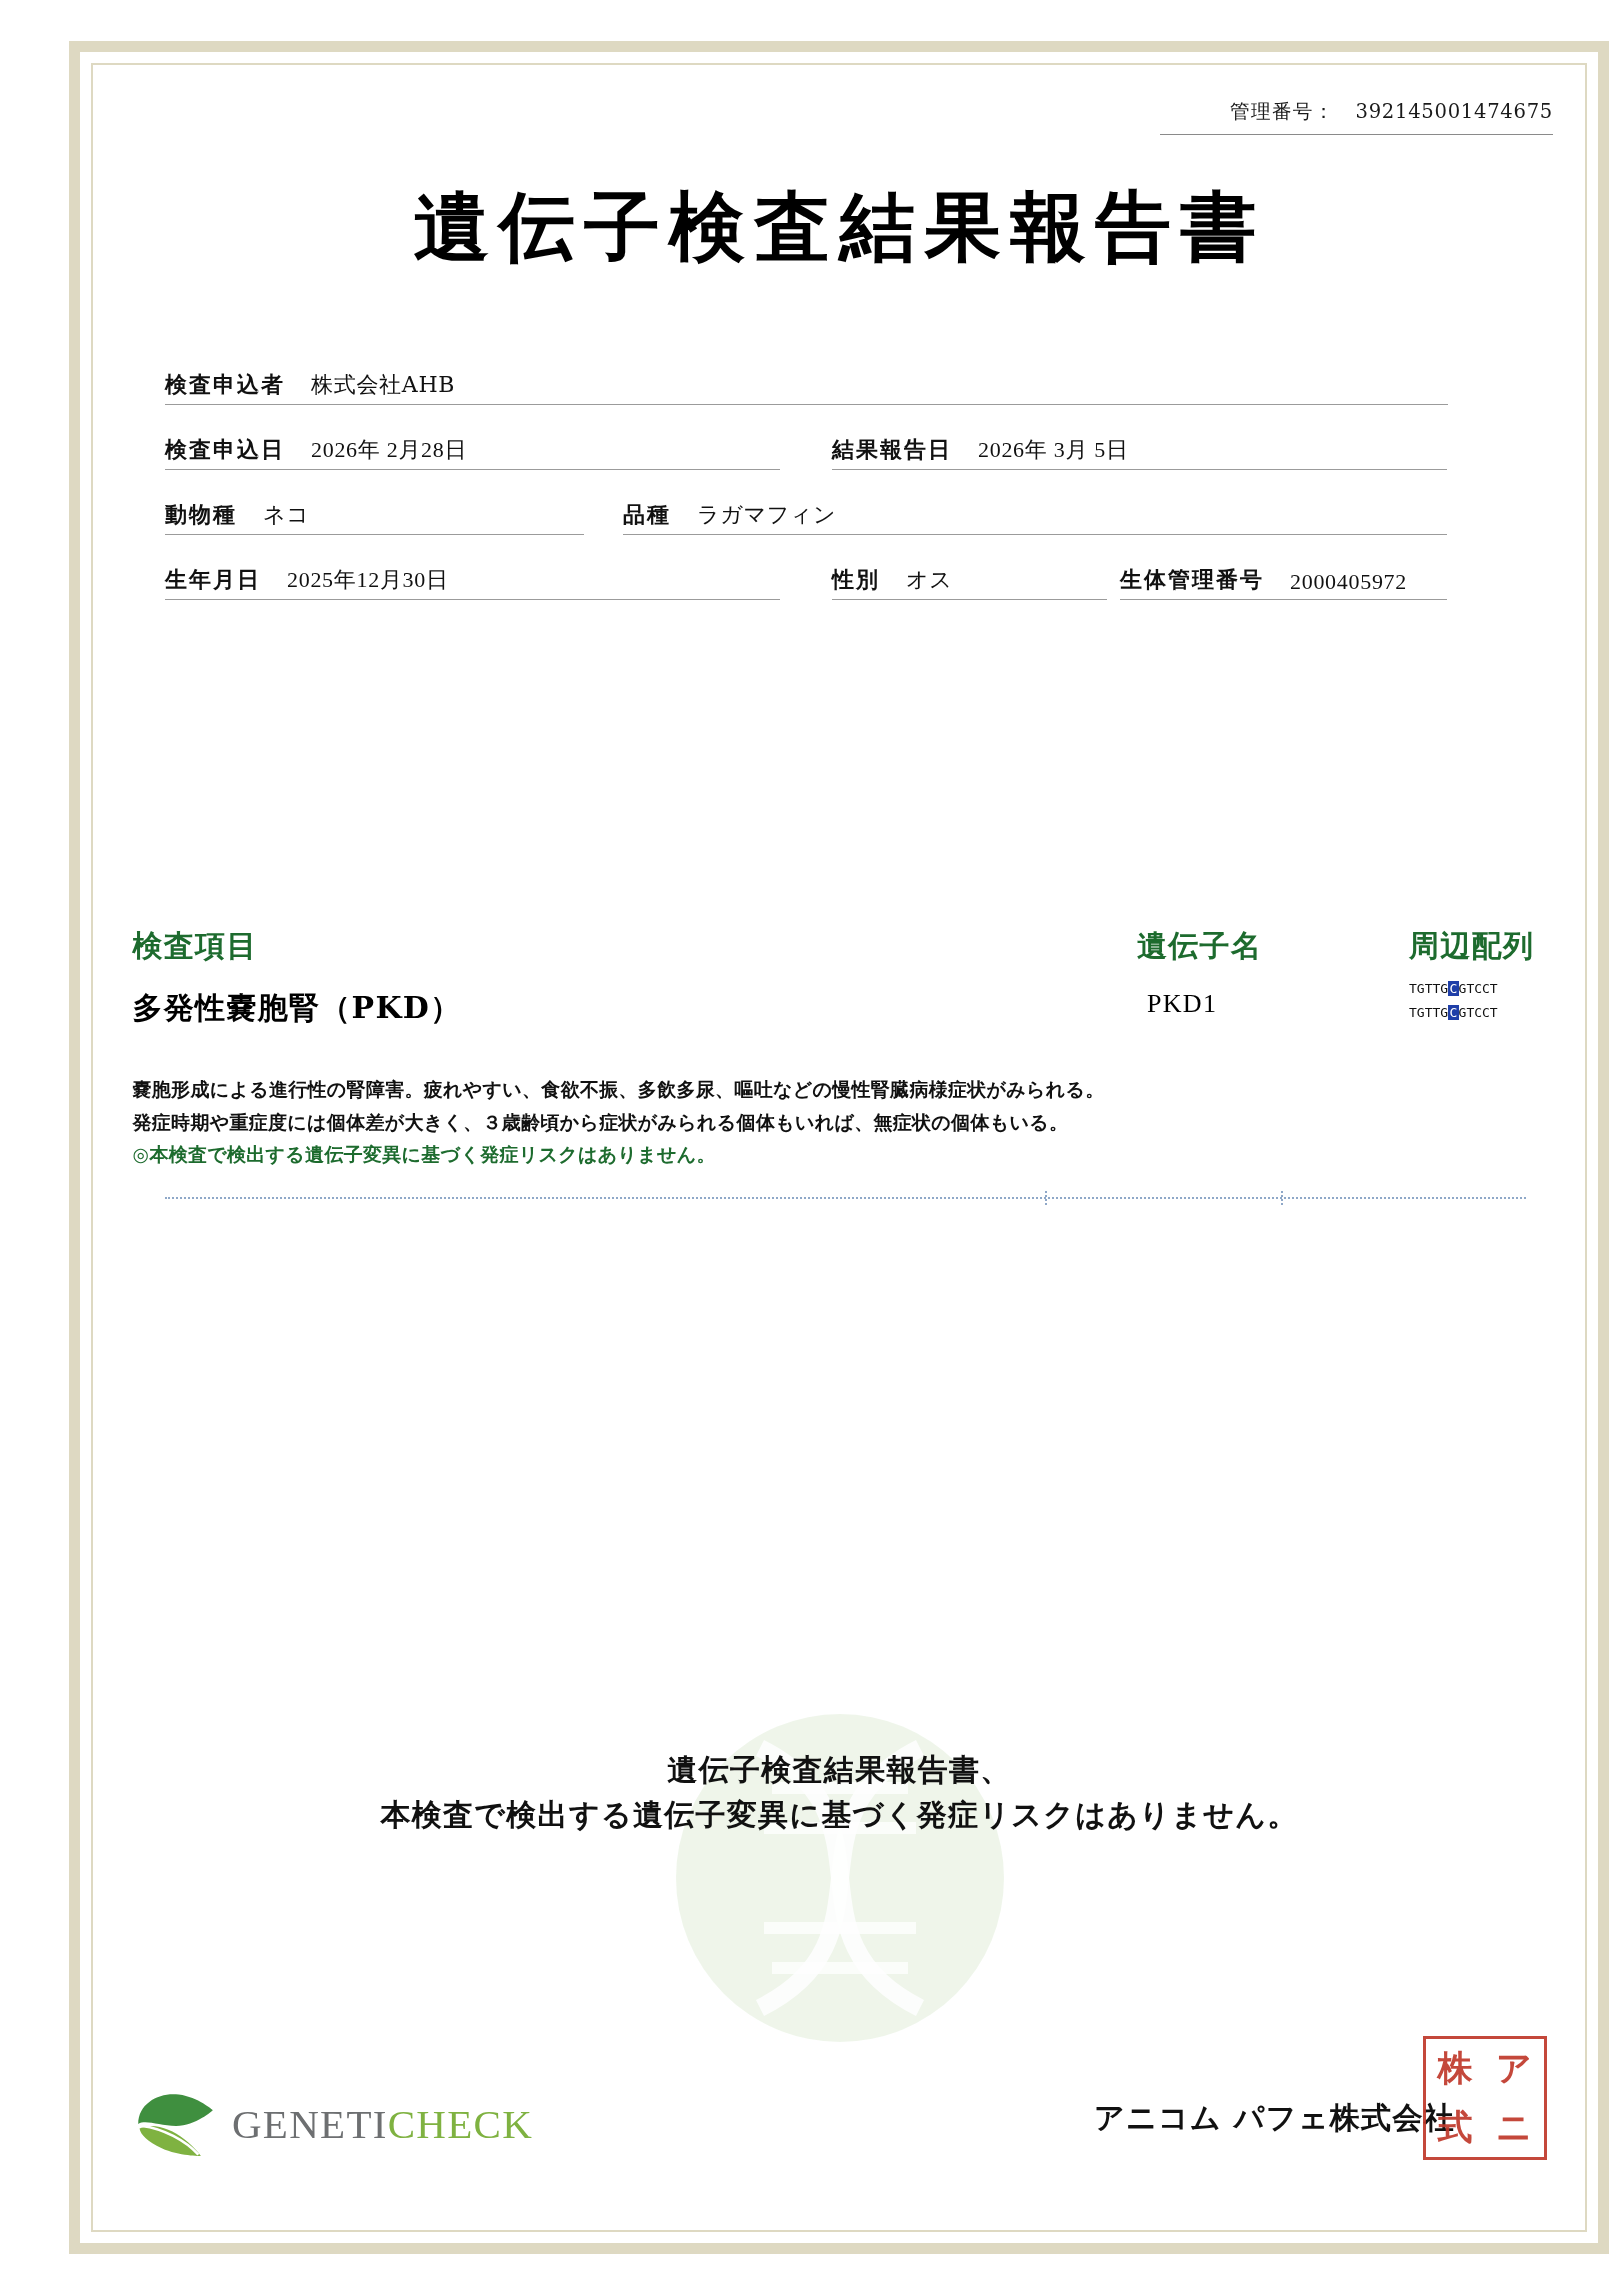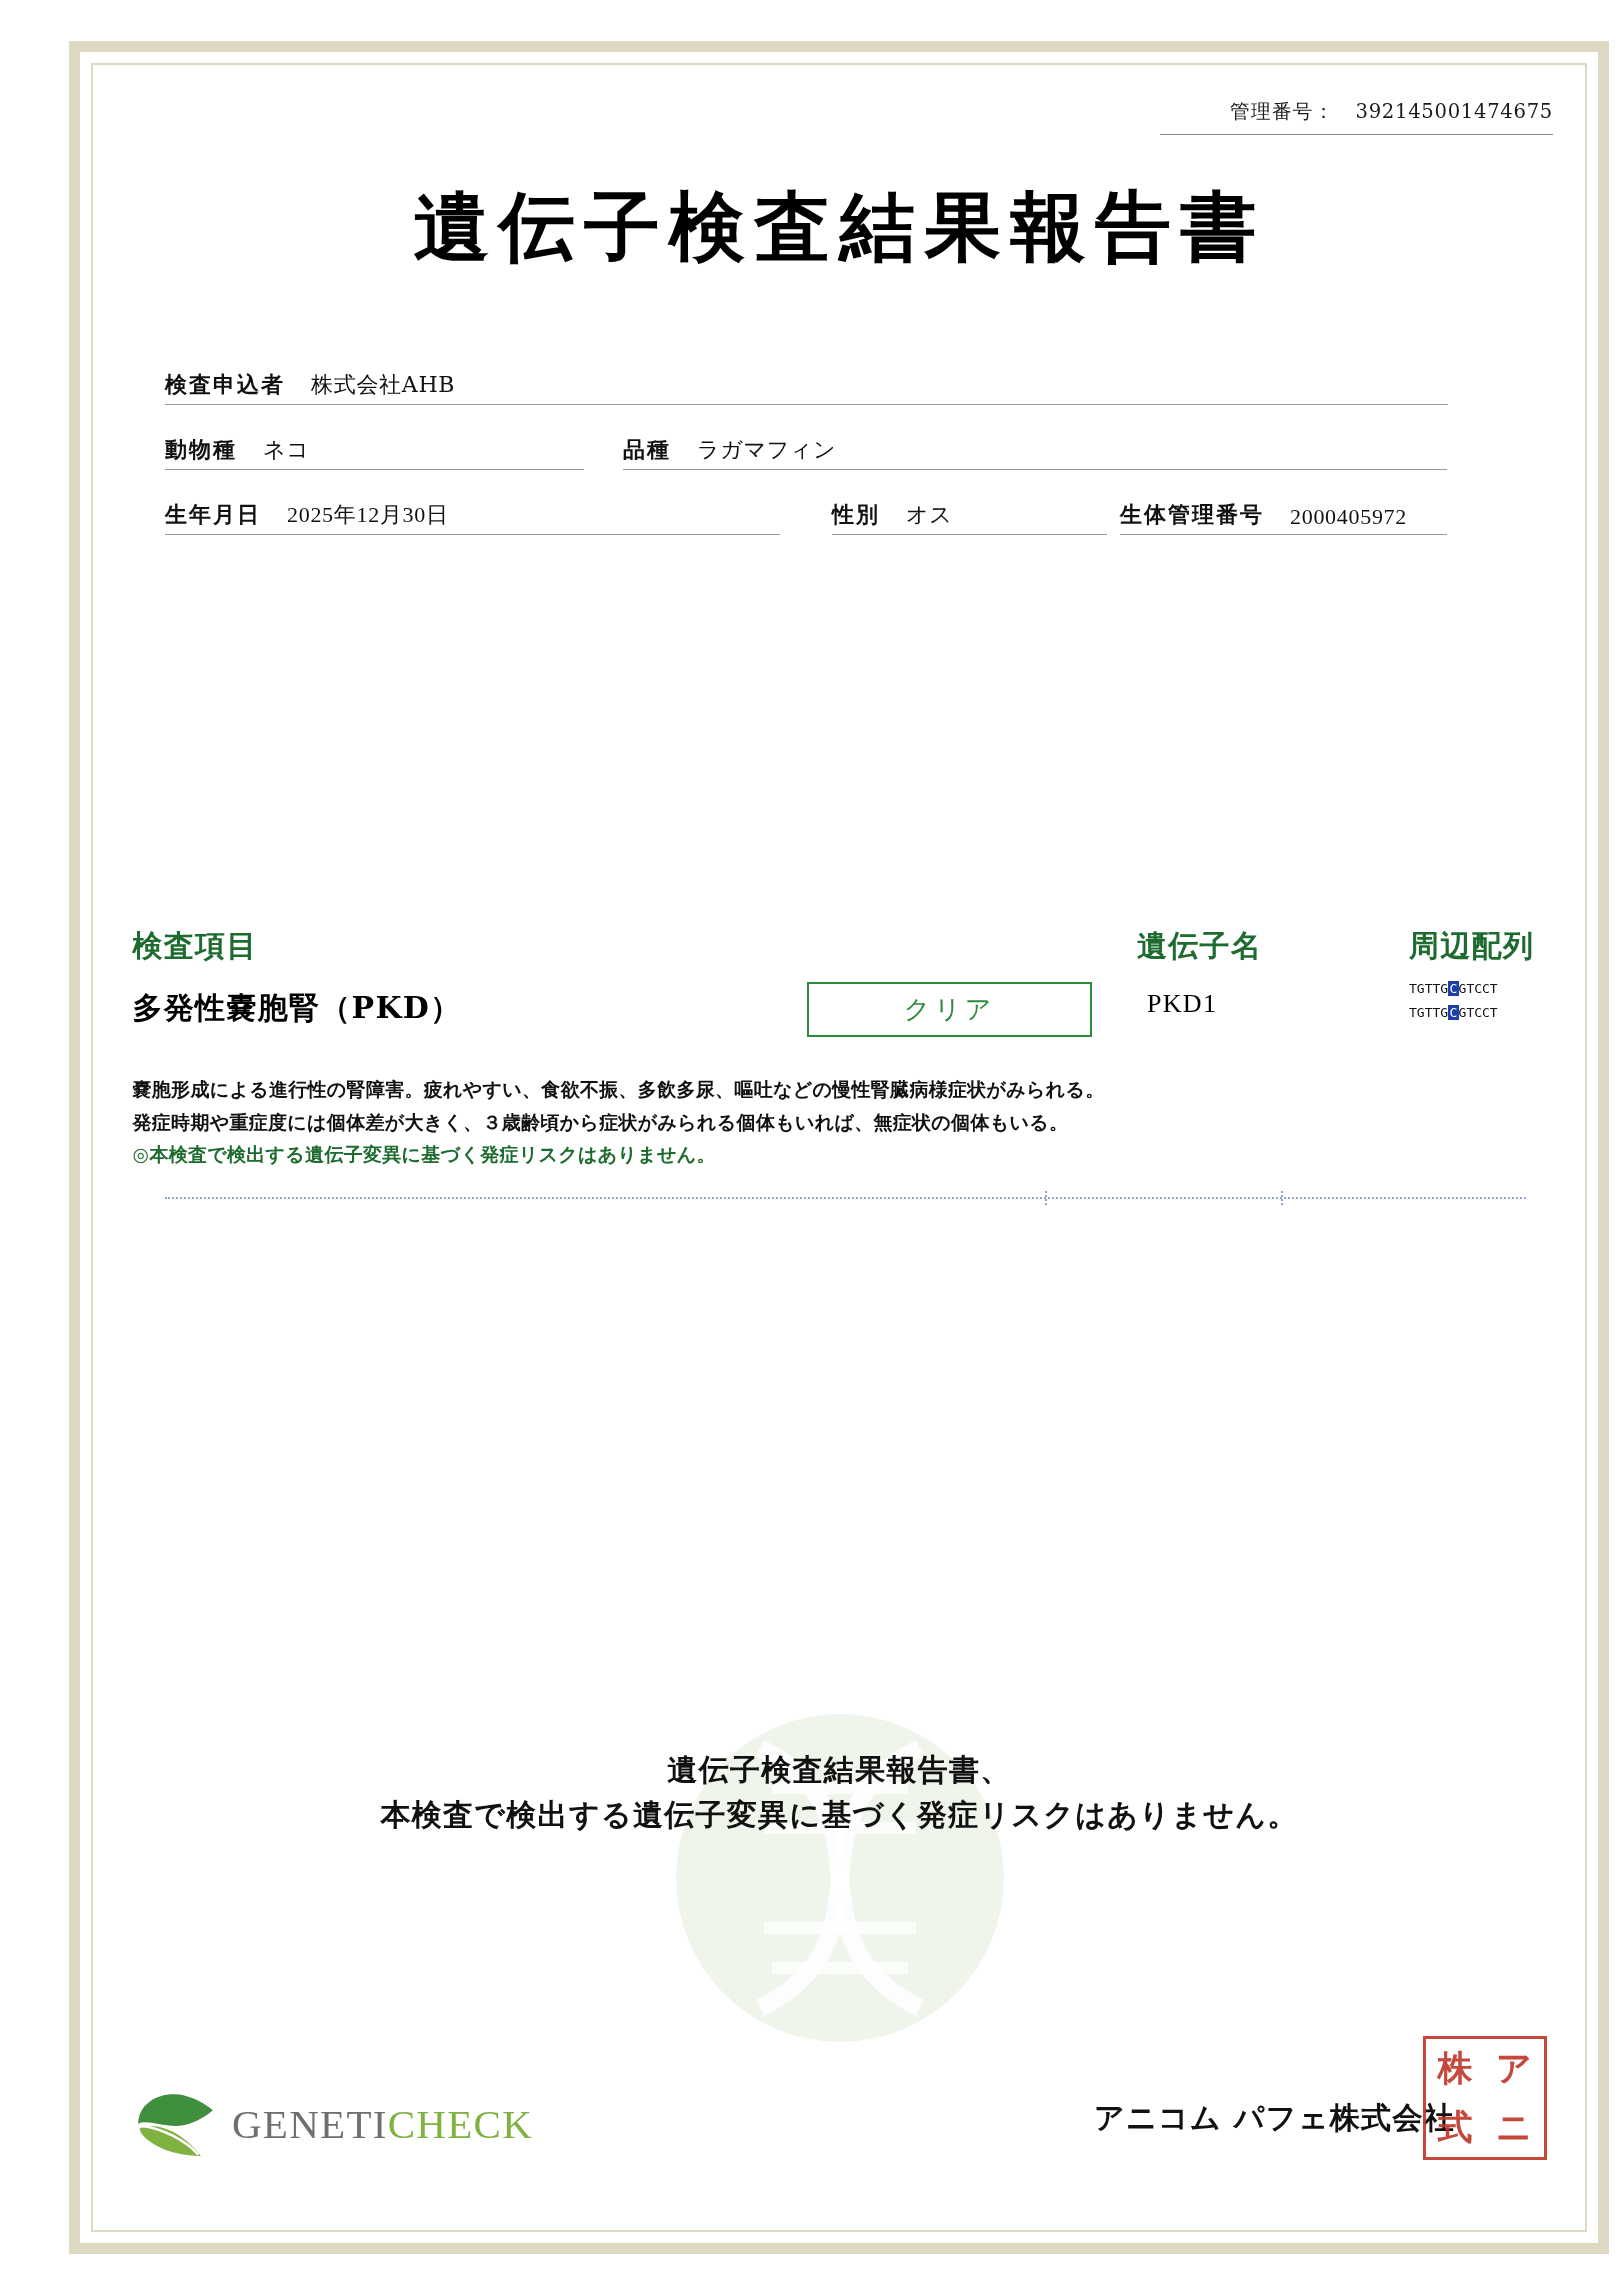--- a/index.html
+++ b/index.html
@@ -364,20 +364,30 @@
 
     <div class="meta">
 
       <div class="meta-row">
         <div class="fld" style="left:0; width:1283px;">
           <span class="lbl">検査申込者</span>
           <span class="val">株式会社AHB</span>
         </div>
       </div>
 
+      <div class="meta-row">
+        <div class="fld" style="left:0; width:615px;">
+          <span class="lbl">検査申込日</span>
+          <span class="val num">2026年 2月28日</span>
+        </div>
+        <div class="fld" style="left:667px; width:615px;">
+          <span class="lbl">結果報告日</span>
+          <span class="val num">2026年 3月 5日</span>
+        </div>
+      </div>
 
       <div class="meta-row">
         <div class="fld" style="left:0; width:419px;">
           <span class="lbl">動物種</span>
           <span class="val">ネコ</span>
         </div>
         <div class="fld" style="left:458px; width:824px;">
           <span class="lbl">品種</span>
           <span class="val">ラガマフィン</span>
         </div>
@@ -401,23 +411,20 @@
     </div>
 
     <div class="result-head">
       <span class="res-h-item" style="left:6.5px;">検査項目</span>
       <span class="res-h-item" style="left:1011px;">遺伝子名</span>
       <span class="res-h-item" style="left:1283px;">周辺配列</span>
     </div>
 
     <div class="result-row">
       <span class="disease-name">多発性嚢胞腎（PKD）</span>
-      <div class="judge-box">
-        <span class="judge-text">クリア</span>
-      </div>
       <span class="gene-name">PKD1</span>
       <div class="seq-block">
         <div class="seq-line"><span>TGTTG</span><span class="seq-hl">C</span><span>GTCCT</span></div>
         <div class="seq-line"><span>TGTTG</span><span class="seq-hl">C</span><span>GTCCT</span></div>
       </div>
     </div>
 
     <div class="desc">
       <p>嚢胞形成による進行性の腎障害。疲れやすい、食欲不振、多飲多尿、嘔吐などの慢性腎臓病様症状がみられる。</p>
       <p>発症時期や重症度には個体差が大きく、３歳齢頃から症状がみられる個体もいれば、無症状の個体もいる。</p>

